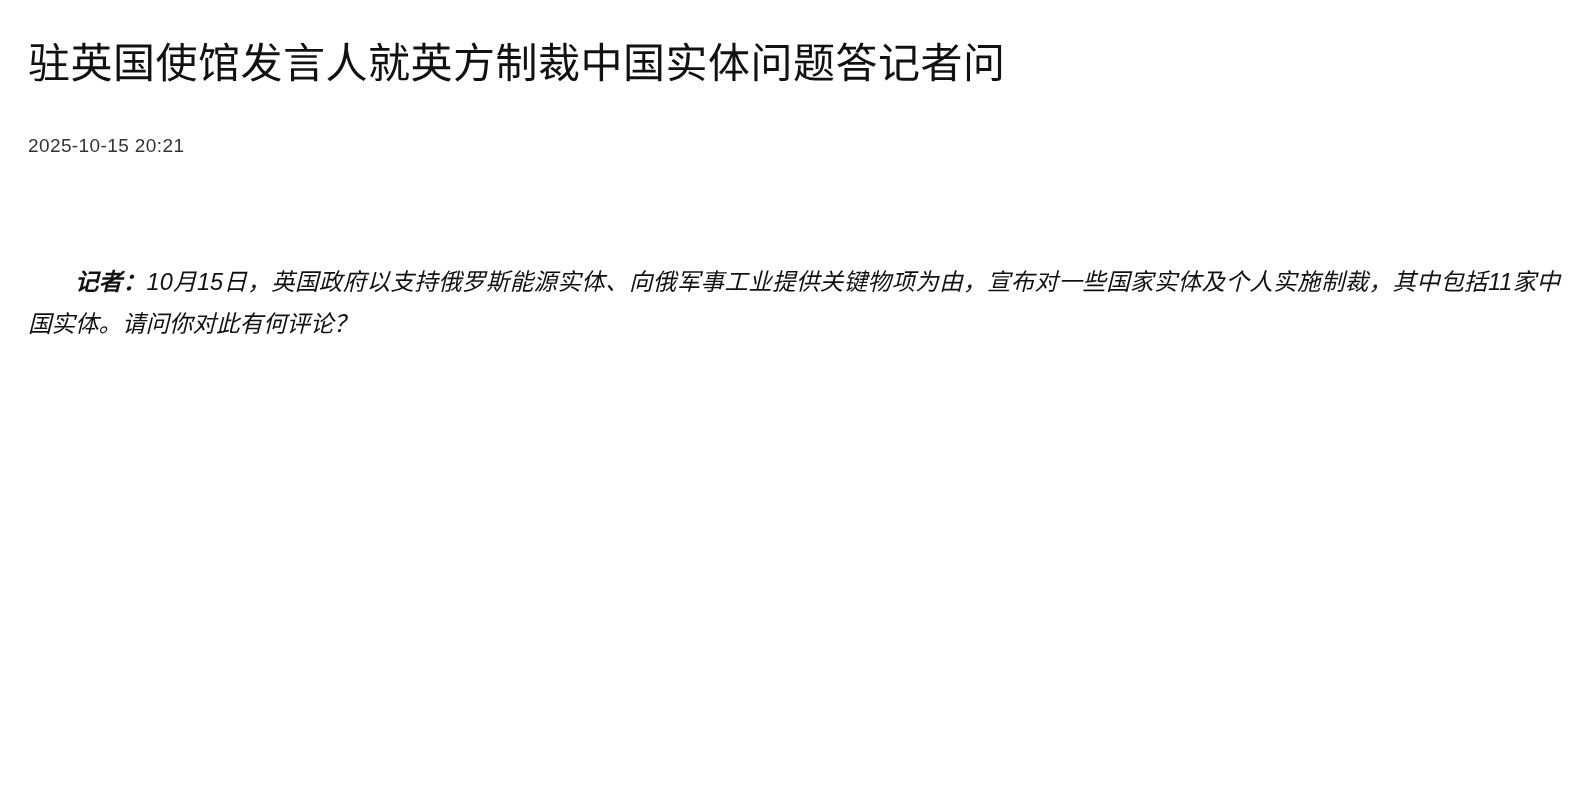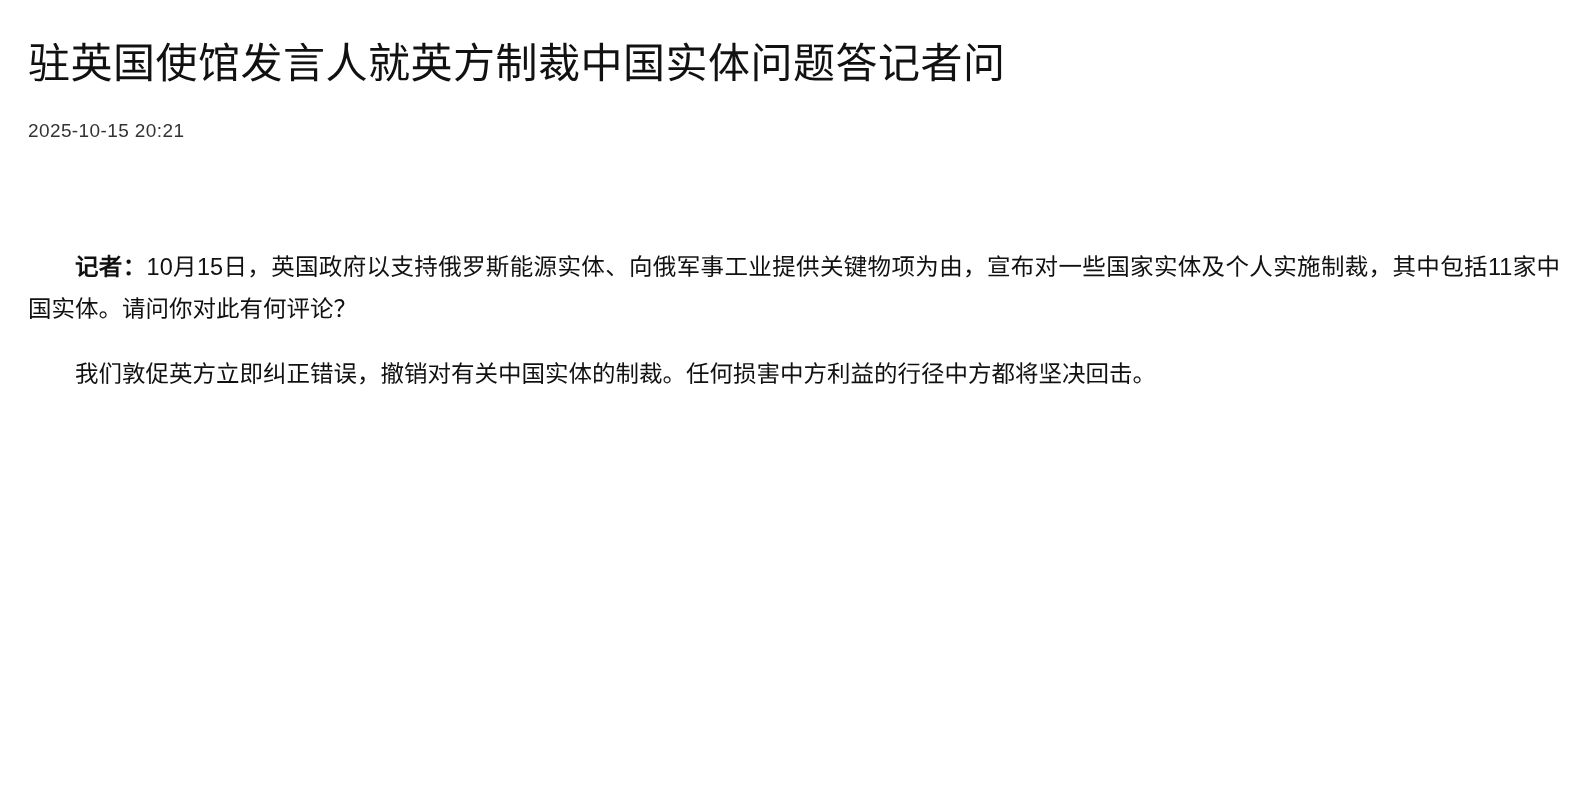--- a/index.html
+++ b/index.html
@@ -24,36 +24,37 @@
   .article-title {
     font-size: 42px;
     line-height: 1.25;
     font-weight: 400;
     letter-spacing: 0.5px;
     color: #111111;
     margin: 10px 0 0 0;
     padding: 0;
   }
   .article-date {
-    margin-top: 29px;
+    margin-top: 44px;
     font-size: 19px;
     color: #333333;
     letter-spacing: 0.4px;
   }
   .article-body {
     margin-top: 104px;
   }
   .para {
     font-size: 23.5px;
     line-height: 1.82;
     color: #111111;
     margin: 0 0 22px 0;
     text-align: justify;
     text-justify: inter-ideograph;
     text-indent: 2em;
+    font-style: italic;
   }
   .para:last-child {
     margin-bottom: 0;
   }
   .para .lead {
     font-weight: 700;
   }
 </style>
 </head>
 <body>
@@ -65,18 +66,15 @@
   <div class="article-date">2025-10-15 20:21</div>
 
   <div class="article-body">
 
     <p class="para">
       <span class="lead">记者：</span><span>10月15日，英国政府以支持俄罗斯能源实体、向俄军事工业提供关键物项为由，宣布对一些国家实体及个人实施制裁，其中包括11家中国实体。请问你对此有何评论？</span>
     </p>
 
 
 
-    <p class="para">
-      <span class="lead"></span><span>我们敦促英方立即纠正错误，撤销对有关中国实体的制裁。任何损害中方利益的行径中方都将坚决回击。</span>
-    </p>
 
   </div>
 </div>
 
 </body></html>

